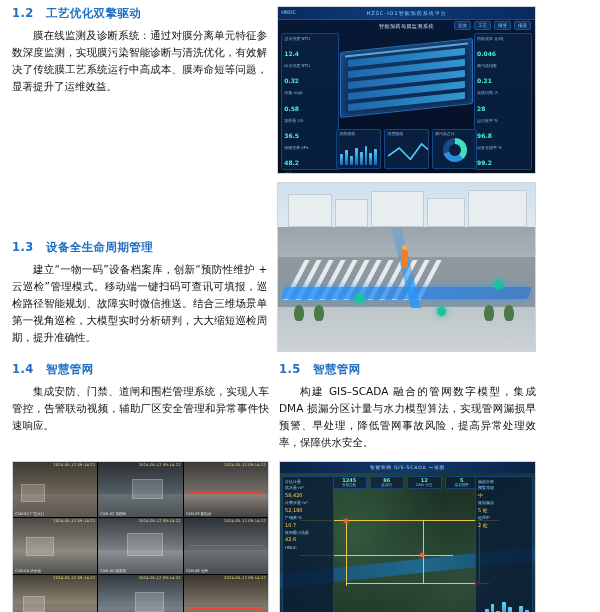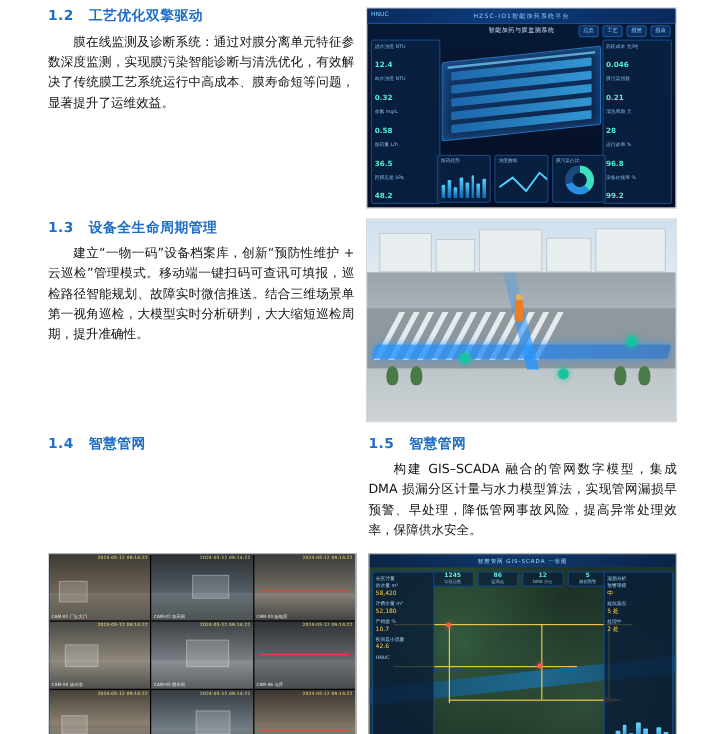--- a/index.html
+++ b/index.html
@@ -3,21 +3,21 @@
 <meta charset="utf-8">
 <style>
   html,body{margin:0;padding:0;}
   body{
     width:600px;height:612px;
     background:#ffffff;
     font-family:"DejaVu Sans","Liberation Sans",sans-serif;
     color:#1a1a1a;
     overflow:hidden;
   }
-  .page{position:relative;width:544px;height:612px;box-sizing:border-box;padding:6px 8px 0 12px;margin-left:28px;}
+  .page{position:relative;width:544px;height:612px;box-sizing:border-box;padding:6px 8px 0 12px;}
 
   .sec-title{
     color:#1f6fc4;
     font-size:11.5px;
     font-weight:bold;
     letter-spacing:.4px;
     margin:0 0 6px 0;
     white-space:nowrap;
   }
   .sec-title .num{margin-right:8px;}
@@ -143,21 +143,21 @@
   .gis .kpirow div{flex:1;background:rgba(8,28,56,.7);border:1px solid #15457e;border-radius:2px;display:flex;flex-direction:column;align-items:center;justify-content:center;}
   .gis .kpirow .v{font-size:5px;color:#5ff0d8;font-weight:bold;line-height:1;}
   .gis .kpirow .l{font-size:3.6px;color:#8ab9e6;line-height:1.2;}
   .minibars{position:absolute;left:3px;right:3px;bottom:3px;height:30px;display:flex;align-items:flex-end;gap:2px;}
   .minibars i{flex:1;background:linear-gradient(180deg,#63d8ff,#1663ab);border-radius:1px 1px 0 0;}
   .plabel{font-size:4px;color:#9fd0f5;display:block;line-height:1.35;margin-bottom:1px;}
   .pval{font-size:5px;color:#ffd24a;display:block;line-height:1.3;margin-bottom:2px;}
 
   .row-bottom{display:flex;gap:10px;margin-top:4px;}
   .half{width:288px;}
-  .mt8{margin-top:8px;}
+  .mt8{margin-top:8px;align-items:flex-end;}
   .mt10{margin-top:10px;}
 </style>
 </head>
 <body>
 
 <div class="page">
 
   <div class="row-top">
     <div class="col-left">
       <div class="sec-title">
@@ -291,20 +291,21 @@
       </div>
     </div>
   </div>
 
   <div class="row-bottom mt10">
     <div class="half">
       <div class="sec-title">
         <span class="num">1.4</span>
         <span>智慧管网</span>
       </div>
+      <p class="para">集成安防、门禁、道闸和围栏管理系统，实现人车管控，告警联动视频，辅助厂区安全管理和异常事件快速响应。</p>
     </div>
     <div class="half">
       <div class="sec-title">
         <span class="num">1.5</span>
         <span>智慧管网</span>
       </div>
       <p class="para">构建 GIS–SCADA 融合的管网数字模型，集成 DMA 损漏分区计量与水力模型算法，实现管网漏损早预警、早处理，降低管网事故风险，提高异常处理效率，保障供水安全。</p>
     </div>
   </div>
 

